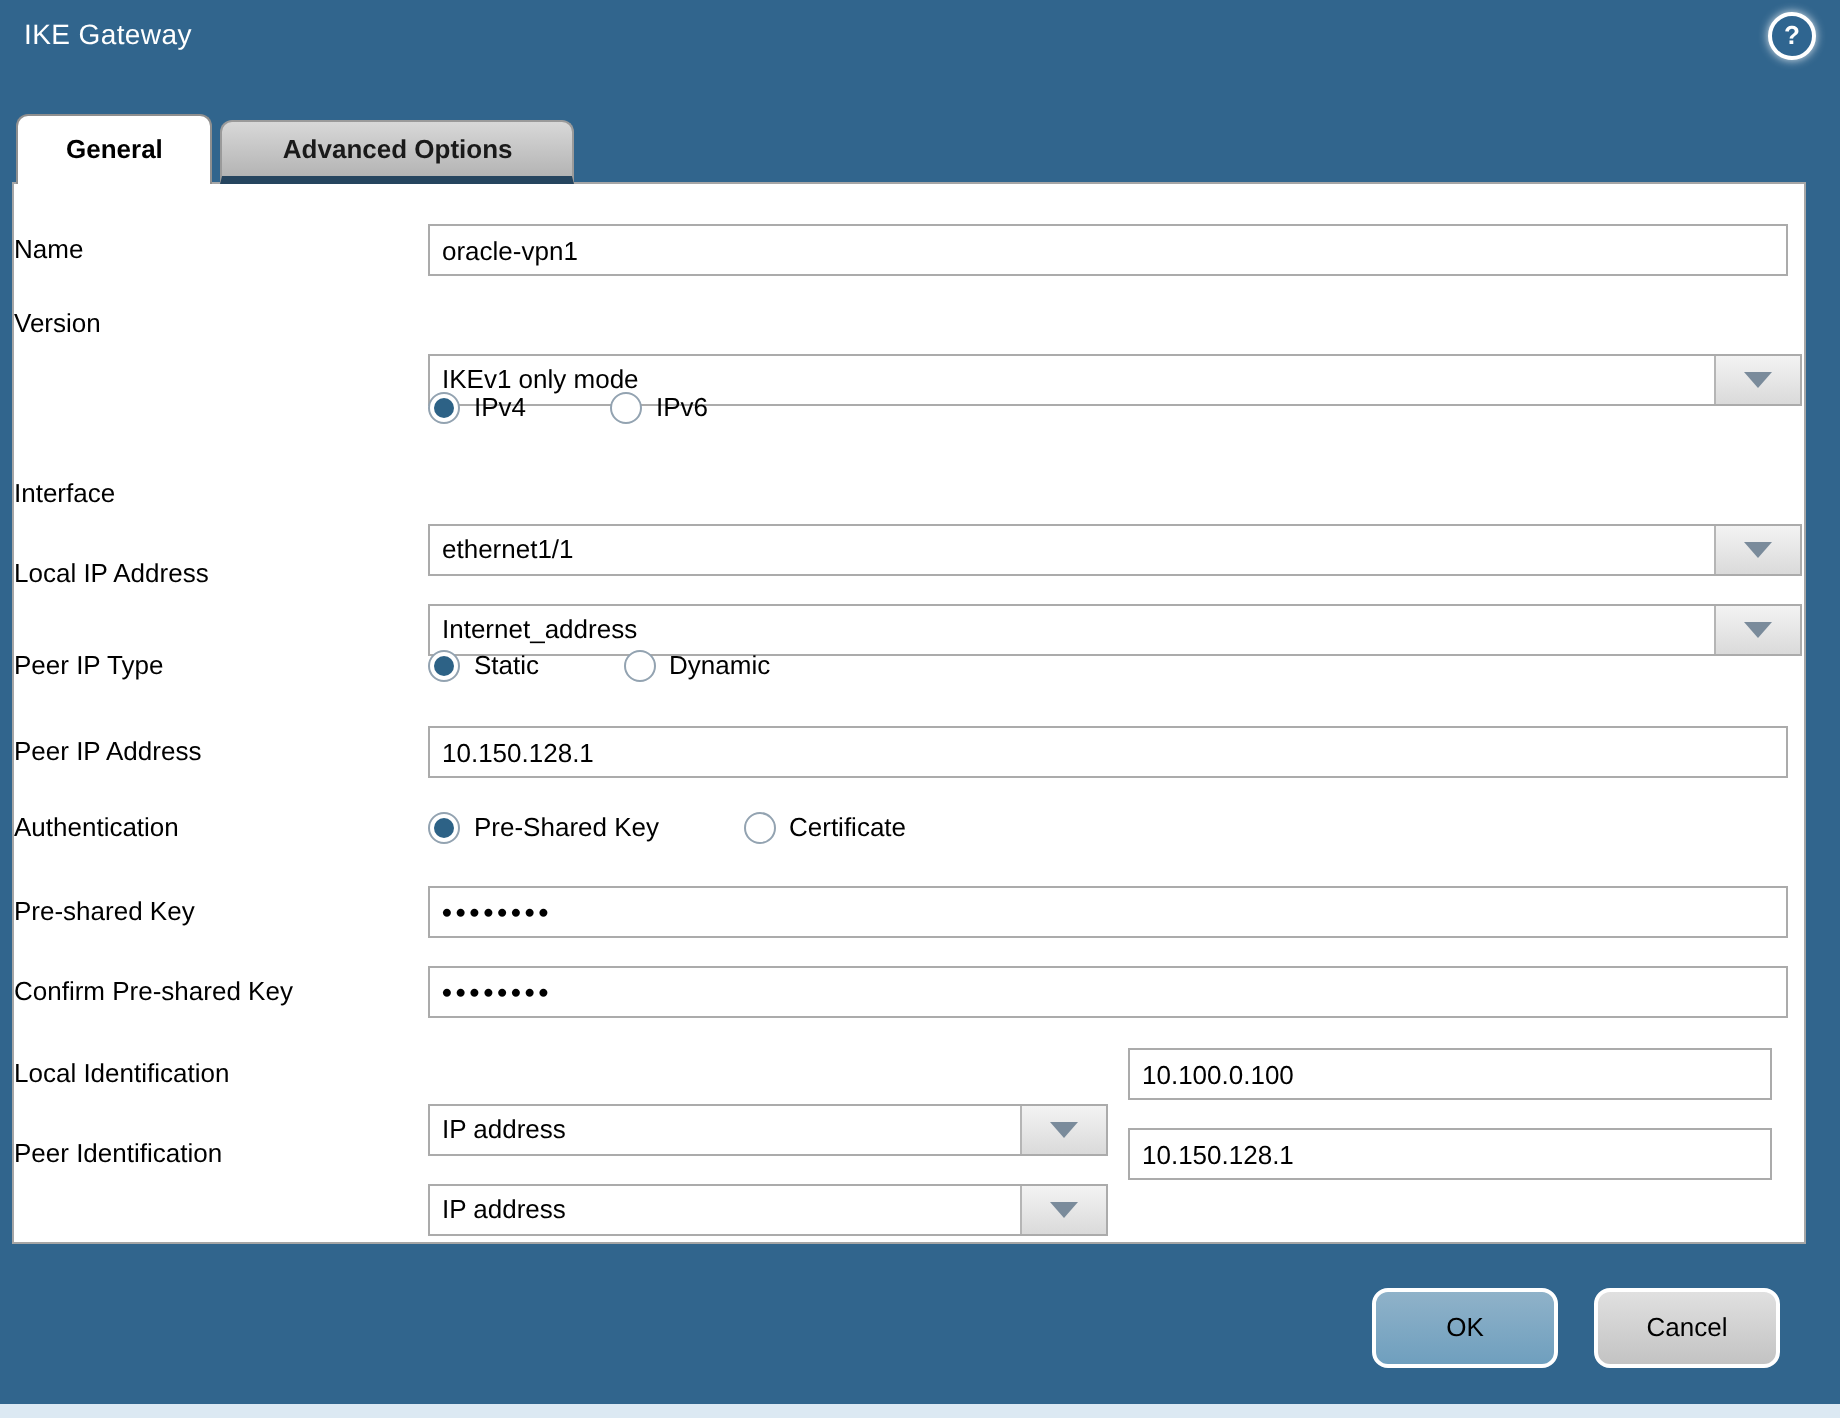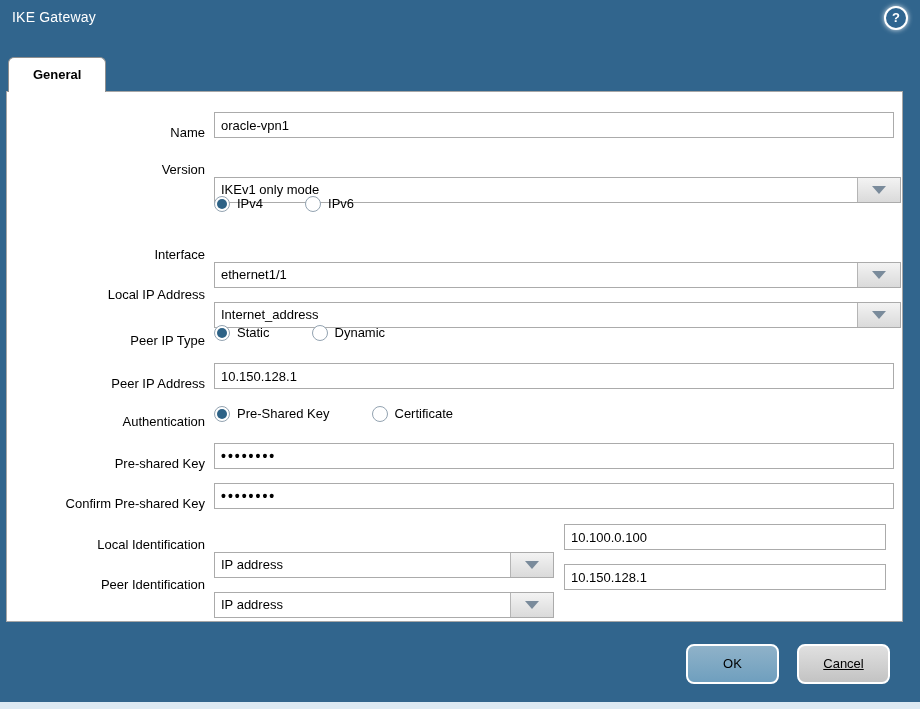--- a/index.html
+++ b/index.html
@@ -40,22 +40,22 @@
     border:1px solid #9A9A9A;border-bottom:4px solid #26455F;color:#1A1A1A;
     padding:0 30px;
   }
   
   .panel{
     position:absolute;left:6px;top:91px;width:897px;height:531px;
     box-sizing:border-box;background:#FFFFFF;border:1px solid #A6A6A6;z-index:2;
   }
   .row{position:absolute;left:0;width:100%;height:26px;}
   .row .lbl{
-    position:absolute;left:0;top:8px;width:198px;height:26px;line-height:26px;
-    text-align:right;font-size:13px;color:#000;
+    position:absolute;left:0;top:0;width:198px;height:26px;line-height:26px;
+    font-size:13px;color:#000;
   }
   .radio-row{height:18px;}
   .radio-row .lbl{height:18px;line-height:18px;}
   input.txt{
     position:absolute;left:207px;top:0;width:680px;height:26px;box-sizing:border-box;
     border:1px solid #ABABAB;font-family:"Liberation Sans",sans-serif;font-size:13px;
     color:#000;padding:0 6px;background:#FFFFFF;outline:none;
   }
   input.pwd{font-size:14px;font-weight:bold;letter-spacing:2px;}
   .dropdown{
@@ -91,34 +91,35 @@
   }
   .radio-opt .opt-label{font-size:13px;color:#000;}
   
   .btn{
     position:absolute;top:644px;height:40px;width:93px;box-sizing:border-box;
     border:2px solid #FFFFFF;border-radius:8px;font-size:13px;color:#000;
     text-align:center;line-height:36px;cursor:pointer;z-index:2;
     font-family:"Liberation Sans",sans-serif;
   }
   .btn.ok{left:686px;background:linear-gradient(#8FB2C9,#6F9FBE);}
-  .btn.cancel{left:797px;background:linear-gradient(#E0E0E0,#C3C3C3);text-decoration:underline;}
+  .btn.cancel{left:797px;background:linear-gradient(#E0E0E0,#C3C3C3);}
 </style>
 </head>
 <body>
 
 <div class="dialog">
 
   <div class="titlebar">
     <div class="title">IKE Gateway</div>
     <div class="help">?</div>
   </div>
 
   <div class="tabs">
     <div class="tab active">General</div>
+    <div class="tab inactive">Advanced Options</div>
   </div>
 
   <div class="panel">
 
     <div class="row" style="top:20px;">
       <div class="lbl">Name</div>
       <input class="txt" type="text" value="oracle-vpn1" style="">
     </div>
 
     <div class="row" style="top:57px;">

